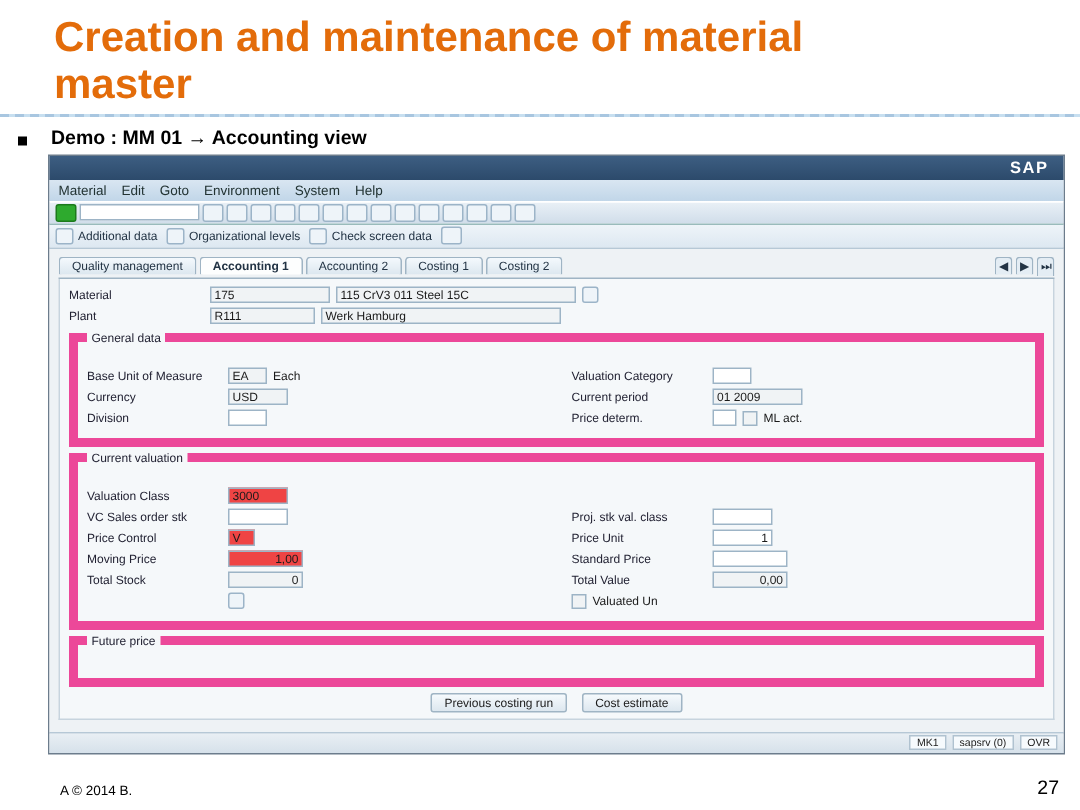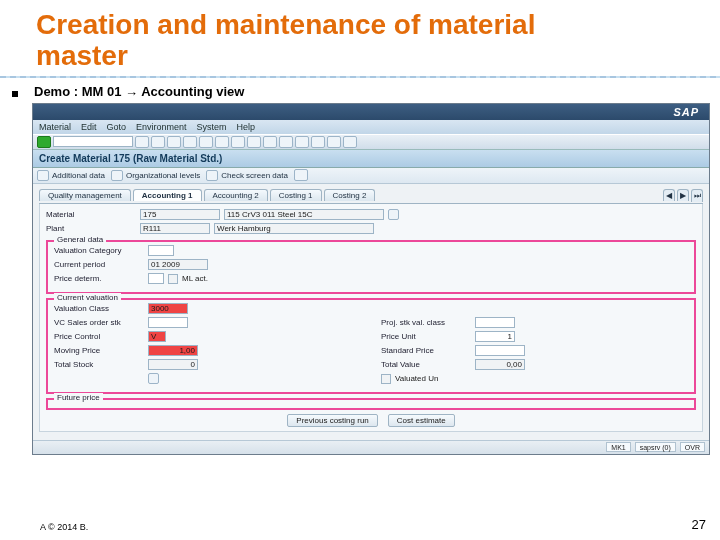--- a/index.html
+++ b/index.html
@@ -6,21 +6,21 @@
   html, body { width: 720px; height: 540px; font-family: Arial, Helvetica, sans-serif; background: #fff; }
   .slide { width: 720px; height: 540px; position: relative; }
   .title { color: #e36c0a; font-size: 28px; font-weight: bold; padding: 10px 0 0 36px; line-height: 1.1; }
   .title-underline { height: 2px; background: repeating-linear-gradient(90deg,#a8c6e0 0 6px,#c7dff0 6px 10px); margin: 4px 0 6px 0; }
   .bullet-row { display: flex; align-items: flex-start; padding-left: 12px; }
   .dot { width: 6px; height: 6px; background:#000; border-radius:0; margin: 7px 16px 0 0; }
   .bullet-text { font-size: 13px; font-weight: bold; }
   .sap-window { border: 1px solid #6c7c8c; margin: 4px 10px 0 32px; font-family: Tahoma, Arial, sans-serif; font-size: 9px; color:#1a1a1a; }
   .sap-titlebar { background: linear-gradient(#3d5e82,#2c4a6b); color:#fff; display:flex; align-items:center; height:16px; padding:0 4px; }
   .sap-titlebar .spacer { flex:1; }
-  .sap-logo { font-weight:bold; font-style:italic; color:#fff; font-size:11px; padding:0 6px 0 6px; letter-spacing:1px; }
+  .sap-logo { font-weight:bold; color:#fff; font-size:11px; padding:0 6px 0 6px; letter-spacing:1px; }
   .sap-menubar { background: linear-gradient(#d9e6f2,#c1d6e8); height:14px; display:flex; align-items:center; gap:10px; padding:0 6px; color:#233; }
   .sap-menubar span { font-size:9px; }
   .sap-toolbar1 { background: linear-gradient(#e9f0f6,#d0ddea); height:16px; border-top:1px solid #fff; border-bottom:1px solid #9bb; display:flex; align-items:center; gap:2px; padding:0 4px;}
   .tbtn { width:14px; height:12px; background:#eef4f9; border:1px solid #9cb4c8; border-radius:2px; }
   .tbtn.green { background:#2eaa2e; border-color:#1c7a1c; }
   .sap-subtitle { background: linear-gradient(#c9dff0,#accbe4); height:18px; display:flex; align-items:center; padding:0 6px; font-weight:bold; color:#123a5a; font-size:10px; border-bottom:1px solid #8aa; }
   .sap-toolbar2 { background: linear-gradient(#eef4f9,#dde8f1); height:16px; display:flex; align-items:center; gap:6px; padding:0 4px; border-bottom:1px solid #b6c8d6;}
   .tlabel { display:flex; align-items:center; gap:3px; font-size:8px; color:#234; }
   .tlabel .tbtn { width:12px; height:11px; }
   .sap-body { background:#eef2f5; padding:4px 6px 8px 6px; }
@@ -28,21 +28,21 @@
   .tab { background:linear-gradient(#f4f9fd,#dce7ef); border:1px solid #9fb4c4; border-bottom:none; border-radius:3px 3px 0 0; padding:1px 8px; font-size:8px; color:#234; }
   .tab.active { background:#fdfefe; font-weight:bold; }
   .tab.nav { width:12px; padding:1px 2px; text-align:center; background:#e4edf4; }
   .panel { background:#f5f8fa; border:1px solid #c7d4de; border-top:none; padding:4px 6px; }
   .row { display:flex; align-items:center; gap:4px; height:14px; }
   .lbl { width:90px; font-size:8px; color:#223; }
   .inp { background:#fff; border:1px solid #9db4c6; height:11px; font-size:8px; padding:0 2px; display:inline-flex; align-items:center; }
   .inp.y { background:#ef4444; }
   .inp.ro { background:#f0f3f5; }
   .val { min-width:10px; }
-  .grp { border:2px solid #ec4899; margin-top:4px; padding:2px 6px 6px 6px; position:relative; }
+  .grp { border:6px solid #ec4899; margin-top:4px; padding:16px 6px 6px 6px; position:relative; }
   .grp-title { position:absolute; top:-7px; left:6px; background:#f5f8fa; padding:0 3px; font-size:8px; color:#223; }
   .twocol { display:flex; gap:20px; }
   .col { flex:1; }
   .btnrow { display:flex; justify-content:center; gap:10px; margin-top:4px; }
   .sapbtn { background:linear-gradient(#f6fafd,#dde7ef); border:1px solid #9fb4c4; border-radius:2px; padding:1px 8px; font-size:8px; }
   .statusbar { background:linear-gradient(#e9eff4,#d6e1ea); height:14px; border-top:1px solid #b6c8d6; display:flex; align-items:center; justify-content:flex-end; gap:4px; padding:0 4px; }
   .stat { background:#f6fafd; border:1px solid #b0c2d0; height:10px; font-size:7px; padding:0 4px; display:flex; align-items:center; }
   .footer { position:absolute; bottom:8px; left:40px; font-size:9px; color:#000; }
   .pagenum { position:absolute; bottom:8px; right:14px; font-size:13px; color:#000; }
 </style>
@@ -84,21 +84,20 @@
       <div class="tbtn"></div>
       <div class="tbtn"></div>
       <div class="tbtn"></div>
       <div class="tbtn"></div>
       <div class="tbtn"></div>
       <div class="tbtn"></div>
       <div class="tbtn"></div>
       <div class="tbtn"></div>
       <div class="tbtn"></div>
     </div>
-    <div class="sap-subtitle">Create Material 175 (Raw Material Std.)</div>
     <div class="sap-toolbar2">
       <div class="tlabel">
           <div class="tbtn"></div>
           <span>Additional data</span>
         </div>
       <div class="tlabel">
           <div class="tbtn"></div>
           <span>Organizational levels</span>
         </div>
       <div class="tlabel">
@@ -140,20 +139,41 @@
           <div class="inp ro" style="width:160px;">
               <span class="val">Werk Hamburg</span>
             </div>
         </div>
 
         <div class="grp">
           <div class="grp-title">General data</div>
           <div class="twocol">
             <div class="col">
               <div class="row">
+                  <div class="lbl">Base Unit of Measure</div>
+                  <div class="inp ro" style="width:26px;">
+                    <span class="val">EA</span>
+                  </div>
+                  <span style="font-size:8px;">Each</span>
+                </div>
+              <div class="row">
+                  <div class="lbl">Currency</div>
+                  <div class="inp ro" style="width:40px;">
+                    <span class="val">USD</span>
+                  </div>
+                </div>
+              <div class="row">
+                  <div class="lbl">Division</div>
+                  <div class="inp" style="width:26px;">
+                    <span class="val"></span>
+                  </div>
+                </div>
+            </div>
+            <div class="col">
+              <div class="row">
                   <div class="lbl">Valuation Category</div>
                   <div class="inp" style="width:26px;">
                     <span class="val"></span>
                   </div>
                 </div>
               <div class="row">
                   <div class="lbl">Current period</div>
                   <div class="inp ro" style="width:60px;">
                     <span class="val">01 2009</span>
                   </div>

